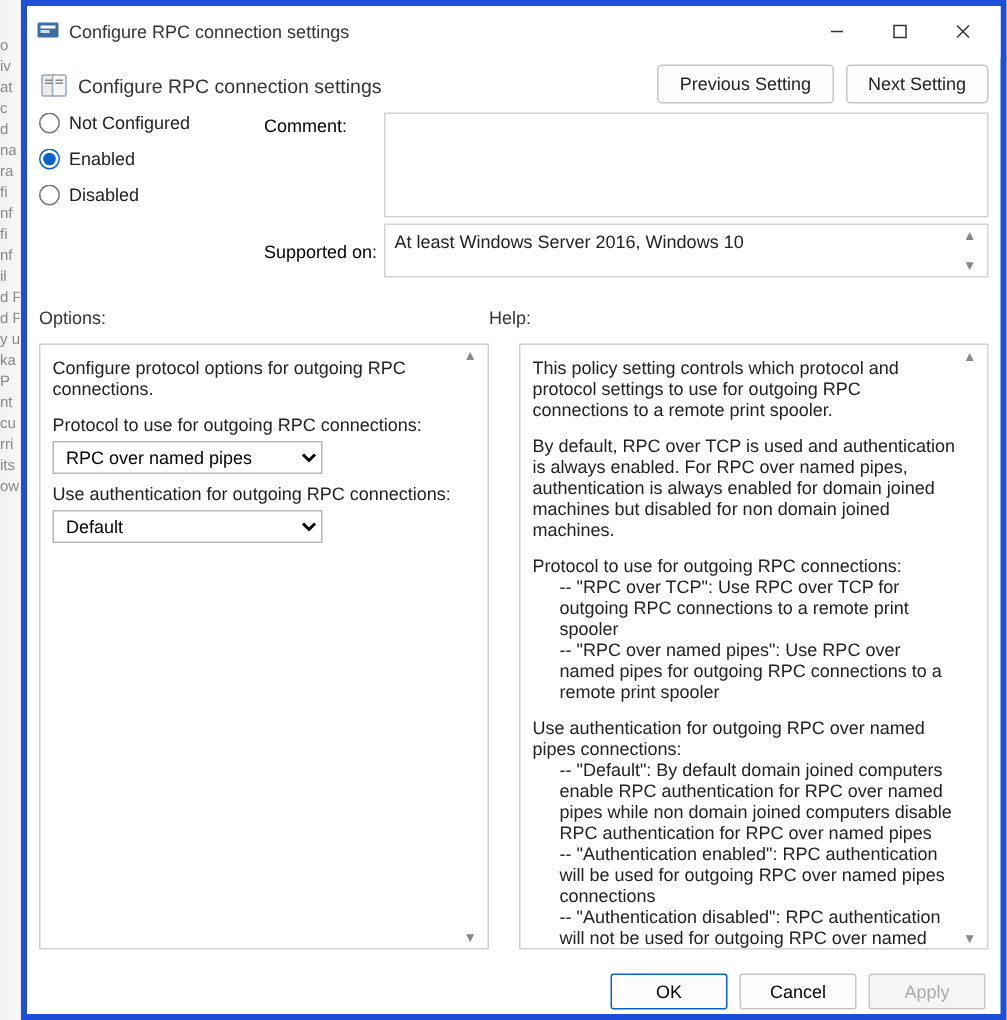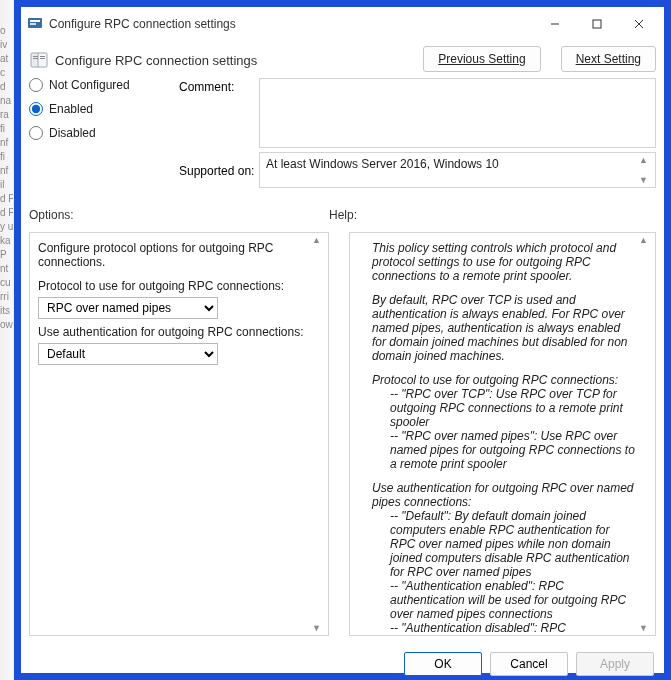--- a/index.html
+++ b/index.html
@@ -37,21 +37,21 @@
       font-size:10px;
       line-height:14px;
       padding-top:24px;
     }
     .clip-strip div{white-space:nowrap;}
     
     .window{
       position:absolute;
       left:14px;top:0;right:0;bottom:0;
       background:var(--bg);
-      border:7px solid #1d4ed8;
+      border:4px solid #1d4ed8;
       display:flex;
       flex-direction:column;
     }
     
     .titlebar{
       display:flex;
       align-items:center;
       padding:6px 4px 6px 6px;
       background:var(--bg);
       border-bottom:1px solid transparent;
@@ -86,21 +86,21 @@
     }
     .header-left .h-icon{
       width:20px;height:20px;margin-right:6px;
     }
     .header-title{
       font-size:13px;
       color:#333;
     }
     .header-right{
       margin-left:auto;
-      display:flex;gap:20px;text-decoration:underline;
+      display:flex;gap:8px;
     }
     .navbtn{
       height:26px;
       padding:0 14px;
       background:var(--btn-bg);
       border:1px solid var(--btn-border);
       border-radius:3px;
       font:inherit;
       color:#222;
     }
@@ -183,21 +183,21 @@
     .field-label{margin:6px 0 4px 0;}
     select{
       font:inherit;
       font-size:12px;
       padding:2px 4px;
       border:1px solid #b8b8b8;
       background:#fff;
       width:180px;
       height:22px;
     }
-    .help-pane p{margin:0 0 10px 14px;font-style:italic;}
+    .help-pane p{margin:0 0 10px 0;}
     .indent{padding-left:18px;}
     
     .footer{
       margin-top:auto;
       display:flex;
       justify-content:flex-end;
       gap:8px;
       padding:8px 10px 10px 0;
     }
     .btn{

